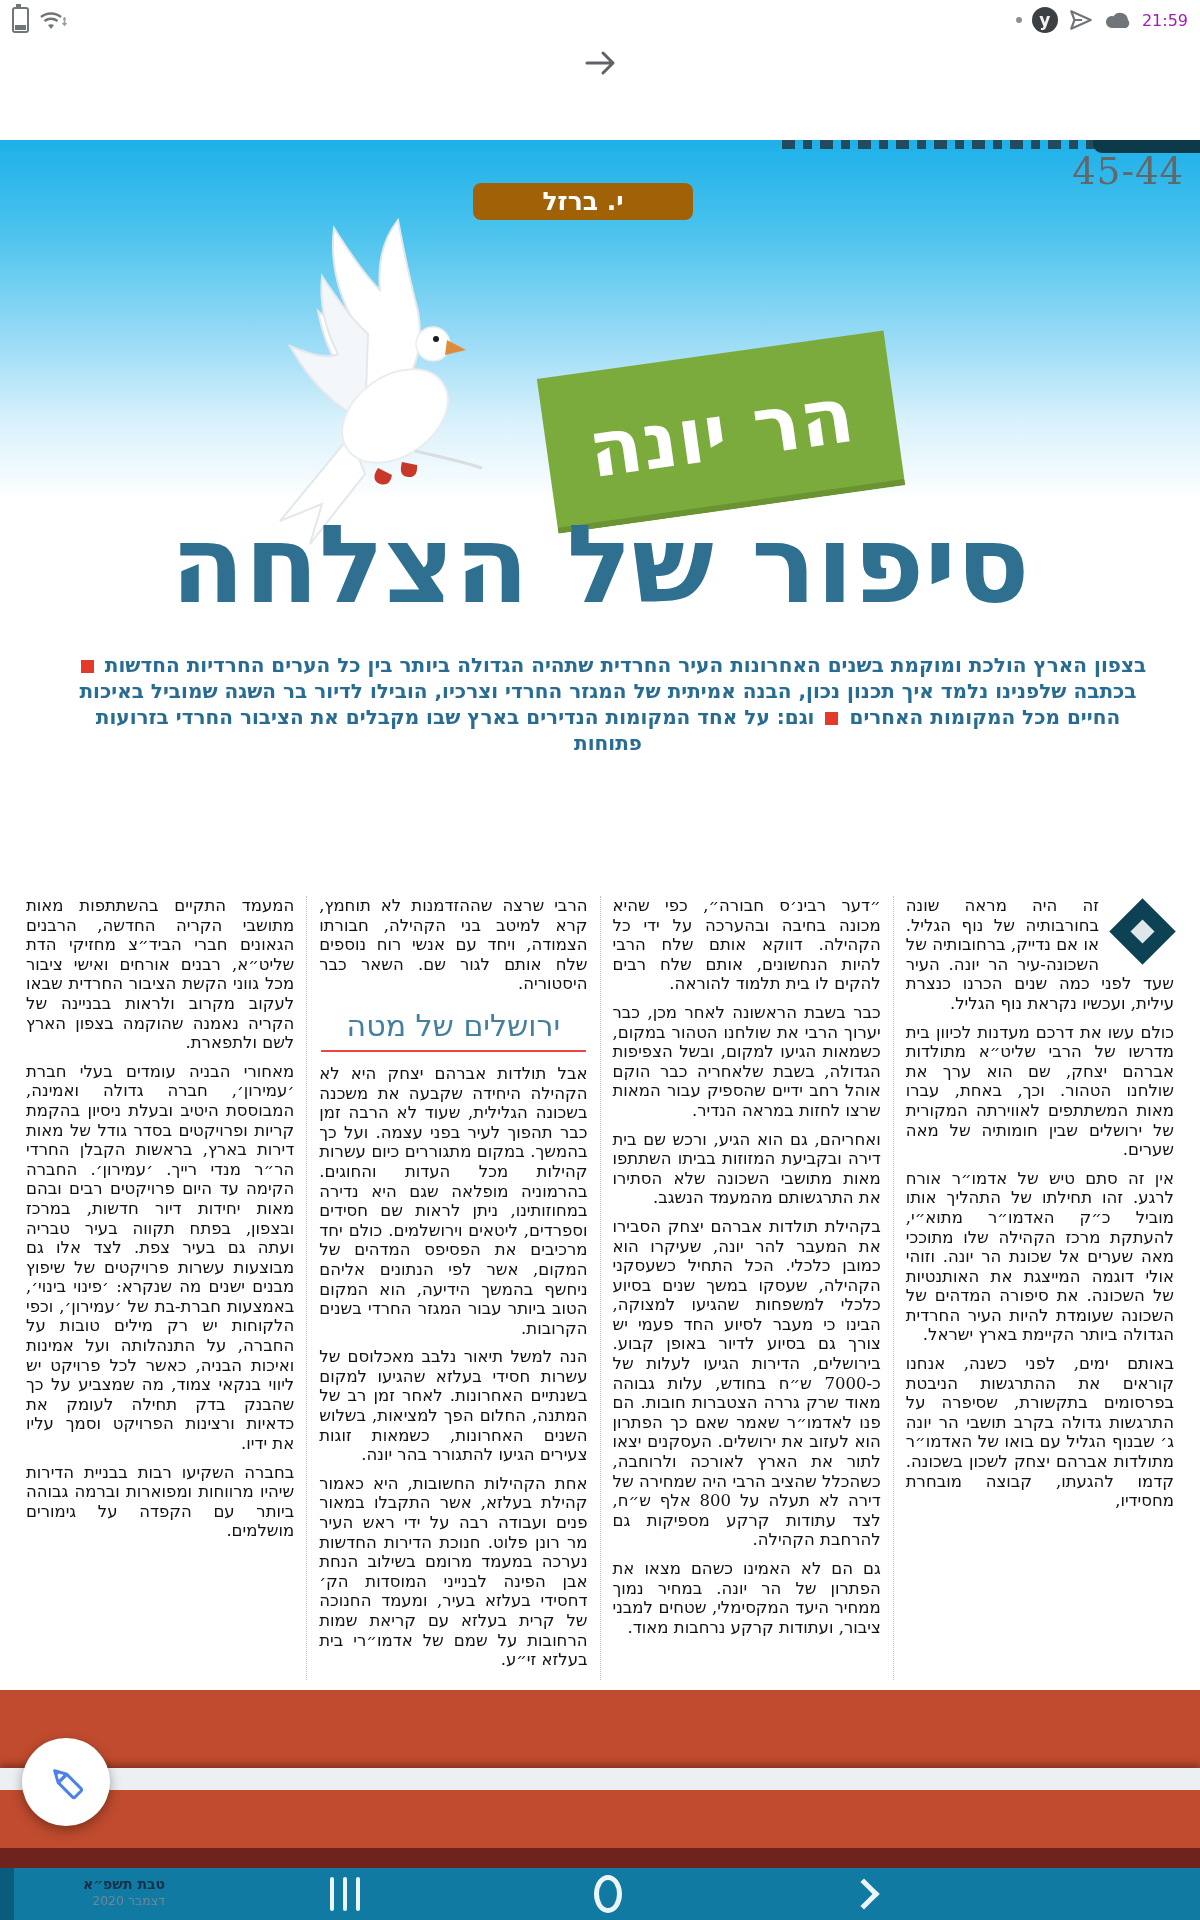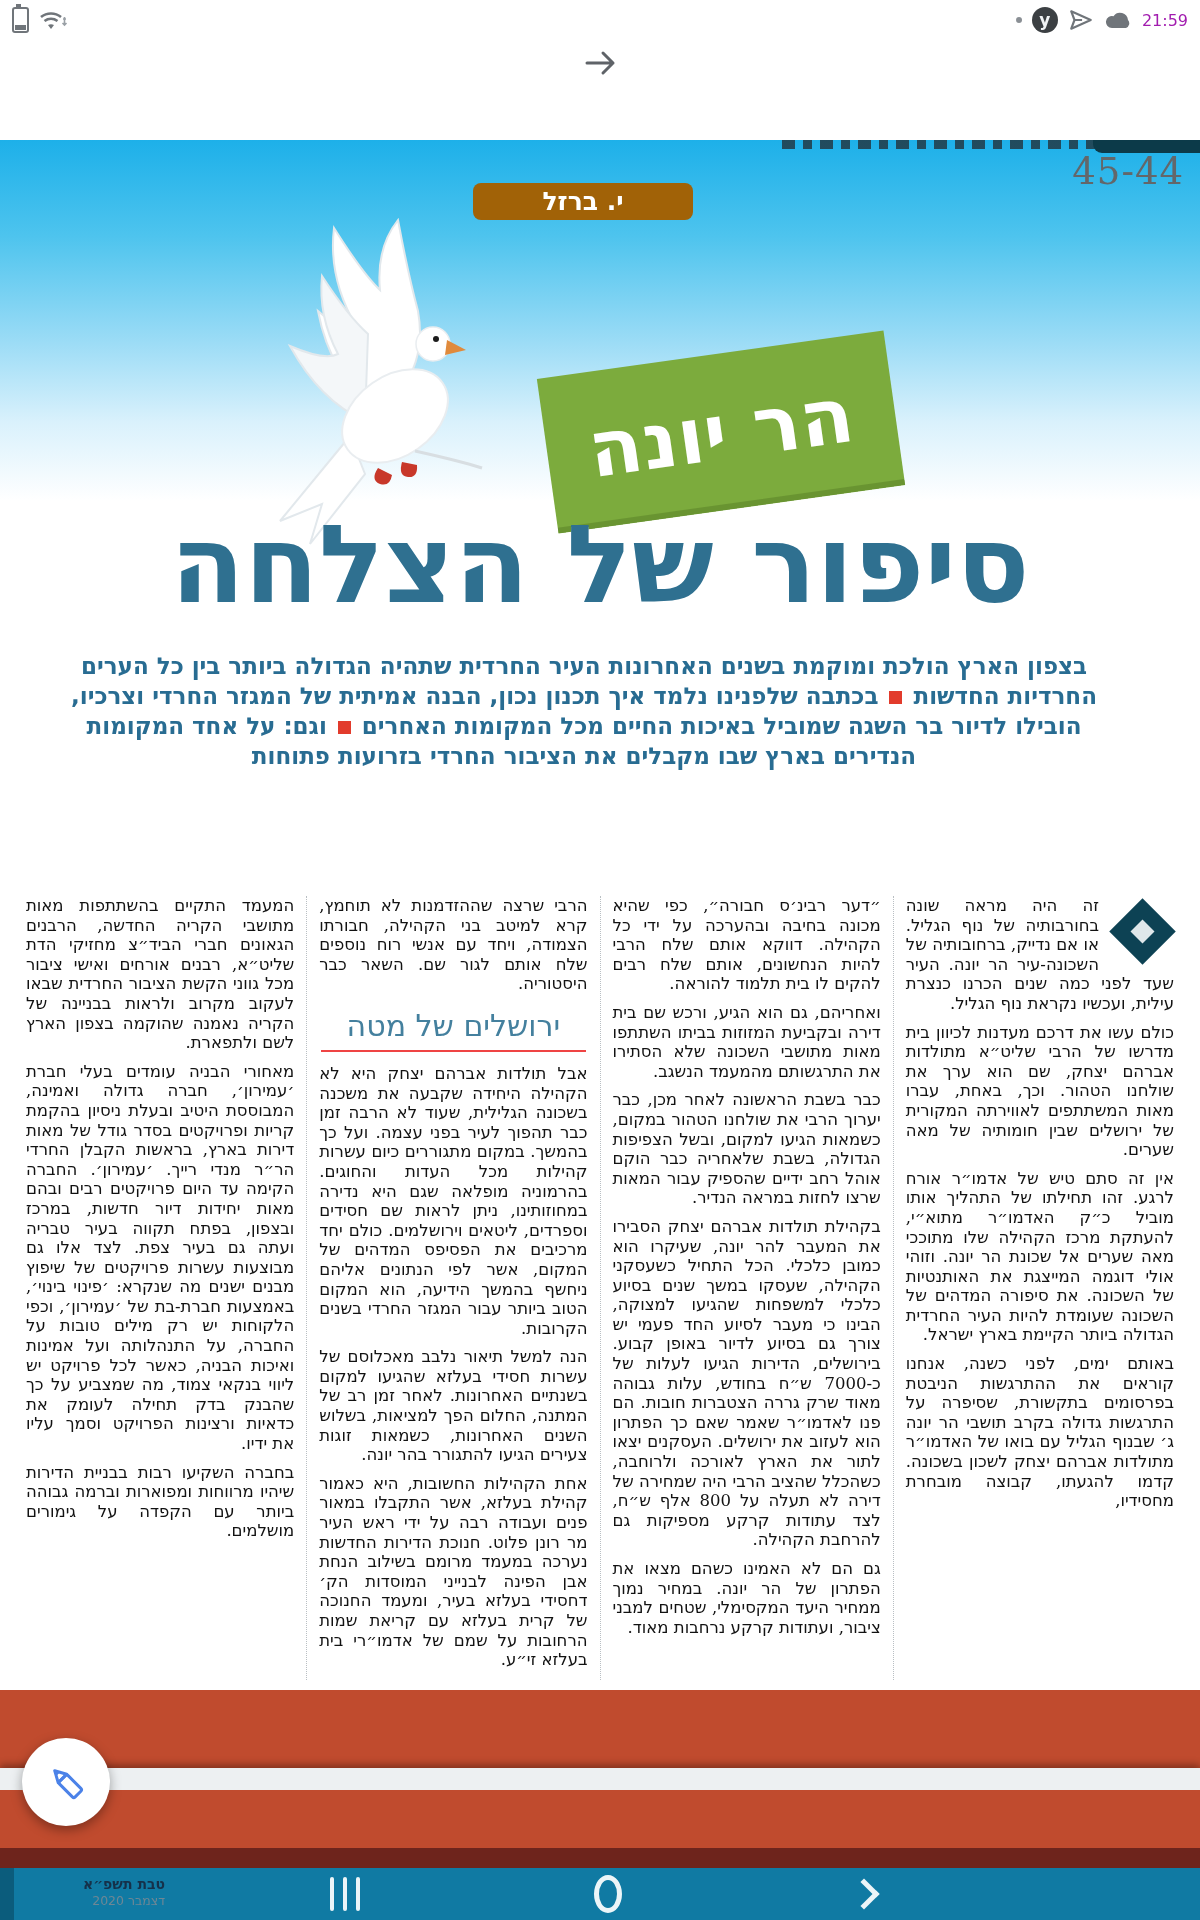--- a/index.html
+++ b/index.html
@@ -34,22 +34,22 @@
   .page-numbers{position:absolute;top:10px;right:16px;font-family:"DejaVu Serif","Liberation Serif",serif;
        font-size:37px;color:#63676a;direction:ltr;letter-spacing:1px;}
   .byline-box{position:absolute;top:43px;left:473px;width:220px;height:37px;background:#a16207;border-radius:8px;
        display:flex;align-items:center;justify-content:center;color:#fff;font-weight:bold;font-size:25px;}
   .dove{position:absolute;top:76px;left:230px;width:305px;height:340px;}
   .banner{position:absolute;top:214px;left:546px;width:350px;height:156px;background:#7cab3d;
        transform:rotate(-8deg);display:flex;align-items:center;justify-content:center;
        color:#ffffff;font-weight:bold;font-size:78px;box-shadow:inset 0 -6px 0 rgba(90,130,40,.55);}
   .headline{position:absolute;top:368px;left:0;width:1200px;text-align:center;direction:rtl;
        font-size:108px;font-weight:bold;color:#2f7090;line-height:1.05;text-shadow:0 2px 0 rgba(255,255,255,.6);}
-  .lead{position:absolute;top:512px;left:44px;width:1080px;direction:rtl;text-align:center;
-       font-size:23px;font-weight:bold;color:#286c92;line-height:1.3;}
+  .lead{position:absolute;top:512px;left:68px;width:1080px;direction:rtl;text-align:center;
+       font-size:20px;font-weight:bold;color:#286c92;line-height:1.3;}
   .lead-bullet{display:inline-block;width:13px;height:13px;background:#e23b2c;margin:0 11px;vertical-align:middle;}
 
   
   .body-cols{position:absolute;top:756px;left:14px;width:1172px;height:784px;display:flex;direction:rtl;overflow:hidden;}
   .col{flex:1 1 0;padding:0 12px;box-sizing:border-box;overflow:hidden;}
   .col:not(:last-child){border-left:1px dotted #b9bfc3;}
   .col p{font-family:"DejaVu Serif","DejaVu Sans",serif;font-size:16.5px;line-height:19.6px;color:#121212;
        text-align:justify;margin:0 0 9px 0;}
   .subhead{font-size:30px;color:#44809e;text-align:center;border-bottom:2px solid #ef4444;
        padding-bottom:7px;margin:14px 2px 12px;font-family:"DejaVu Sans",sans-serif;}
@@ -168,22 +168,22 @@
         <div class="col">
           <p><span class="drop-diamond">
               <span class="drop-diamond-inner"></span>
             </span>זה היה מראה שונה בחורבותיה של נוף הגליל. או אם נדייק, ברחובותיה של השכונה-עיר הר יונה. העיר שעד לפני כמה שנים הכרנו כנצרת עילית, ועכשיו נקראת נוף הגליל.</p>
           <p>כולם עשו את דרכם מעדנות לכיוון בית מדרשו של הרבי שליט״א מתולדות אברהם יצחק, שם הוא ערך את שולחנו הטהור. וכך, באחת, עברו מאות המשתתפים לאווירתה המקורית של ירושלים שבין חומותיה של מאה שערים.</p>
           <p>אין זה סתם טיש של אדמו״ר אורח לרגע. זהו תחילתו של התהליך אותו מוביל כ״ק האדמו״ר מתוא״י, להעתקת מרכז הקהילה שלו מתוככי מאה שערים אל שכונת הר יונה. וזוהי אולי דוגמה המייצגת את האותנטיות של השכונה. את סיפורה המדהים של השכונה שעומדת להיות העיר החרדית הגדולה ביותר הקיימת בארץ ישראל.</p>
           <p>באותם ימים, לפני כשנה, אנחנו קוראים את ההתרגשות הניבטת בפרסומים בתקשורת, שסיפרה על התרגשות גדולה בקרב תושבי הר יונה ג׳ שבנוף הגליל עם בואו של האדמו״ר מתולדות אברהם יצחק לשכון בשכונה. קדמו להגעתו, קבוצה מובחרת מחסידיו,</p>
         </div>
         <div class="col">
           <p>״דער רבינ׳ס חבורה״, כפי שהיא מכונה בחיבה ובהערכה על ידי כל הקהילה. דווקא אותם שלח הרבי להיות הנחשונים, אותם שלח רבים להקים לו בית תלמוד להוראה.</p>
+          <p>כבר בשבת הראשונה לאחר מכן, כבר יערוך הרבי את שולחנו הטהור במקום, כשמאות הגיעו למקום, ובשל הצפיפות הגדולה, בשבת שלאחריה כבר הוקם אוהל רחב ידיים שהספיק עבור המאות שרצו לחזות במראה הנדיר.</p>
           <p>ואחריהם, גם הוא הגיע, ורכש שם בית דירה ובקביעת המזוזות בביתו השתתפו מאות מתושבי השכונה שלא הסתירו את התרגשותם מהמעמד הנשגב.</p>
-          <p>כבר בשבת הראשונה לאחר מכן, כבר יערוך הרבי את שולחנו הטהור במקום, כשמאות הגיעו למקום, ובשל הצפיפות הגדולה, בשבת שלאחריה כבר הוקם אוהל רחב ידיים שהספיק עבור המאות שרצו לחזות במראה הנדיר.</p>
           <p>בקהילת תולדות אברהם יצחק הסבירו את המעבר להר יונה, שעיקרו הוא כמובן כלכלי. הכל התחיל כשעסקני הקהילה, שעסקו במשך שנים בסיוע כלכלי למשפחות שהגיעו למצוקה, הבינו כי מעבר לסיוע החד פעמי יש צורך גם בסיוע לדיור באופן קבוע. בירושלים, הדירות הגיעו לעלות של כ-7000 ש״ח בחודש, עלות גבוהה מאוד שרק גררה הצטברות חובות. הם פנו לאדמו״ר שאמר שאם כך הפתרון הוא לעזוב את ירושלים. העסקנים יצאו לתור את הארץ לאורכה ולרוחבה, כשהכלל שהציב הרבי היה שמחירה של דירה לא תעלה על 800 אלף ש״ח, לצד עתודות קרקע מספיקות גם להרחבת הקהילה.</p>
           <p>גם הם לא האמינו כשהם מצאו את הפתרון של הר יונה. במחיר נמוך ממחיר היעד המקסימלי, שטחים למבני ציבור, ועתודות קרקע נרחבות מאוד.</p>
         </div>
         <div class="col">
           <p>הרבי שרצה שההזדמנות לא תוחמץ, קרא למיטב בני הקהילה, חבורתו הצמודה, ויחד עם אנשי רוח נוספים שלח אותם לגור שם. השאר כבר היסטוריה.</p>
           <div class="subhead">ירושלים של מטה</div>
           <p>אבל תולדות אברהם יצחק היא לא הקהילה היחידה שקבעה את משכנה בשכונה הגלילית, שעוד לא הרבה זמן כבר תהפוך לעיר בפני עצמה. ועל כך בהמשך. במקום מתגוררים כיום עשרות קהילות מכל העדות והחוגים. בהרמוניה מופלאה שגם היא נדירה במחוזותינו, ניתן לראות שם חסידים וספרדים, ליטאים וירושלמים. כולם יחד מרכיבים את הפסיפס המדהים של המקום, אשר לפי הנתונים אליהם ניחשף בהמשך הידיעה, הוא המקום הטוב ביותר עבור המגזר החרדי בשנים הקרובות.</p>
           <p>הנה למשל תיאור נלבב מאכלוסם של עשרות חסידי בעלזא שהגיעו למקום בשנתיים האחרונות. לאחר זמן רב של המתנה, החלום הפך למציאות, בשלוש השנים האחרונות, כשמאות זוגות צעירים הגיעו להתגורר בהר יונה.</p>
           <p>אחת הקהילות החשובות, היא כאמור קהילת בעלזא, אשר התקבלו במאור פנים ועבודה רבה על ידי ראש העיר מר רונן פלוט. חנוכת הדירות החדשות נערכה במעמד מרומם בשילוב הנחת אבן הפינה לבנייני המוסדות הק׳ דחסידי בעלזא בעיר, ומעמד החנוכה של קרית בעלזא עם קריאת שמות הרחובות על שמם של אדמו״רי בית בעלזא זי״ע.</p>
         </div>

